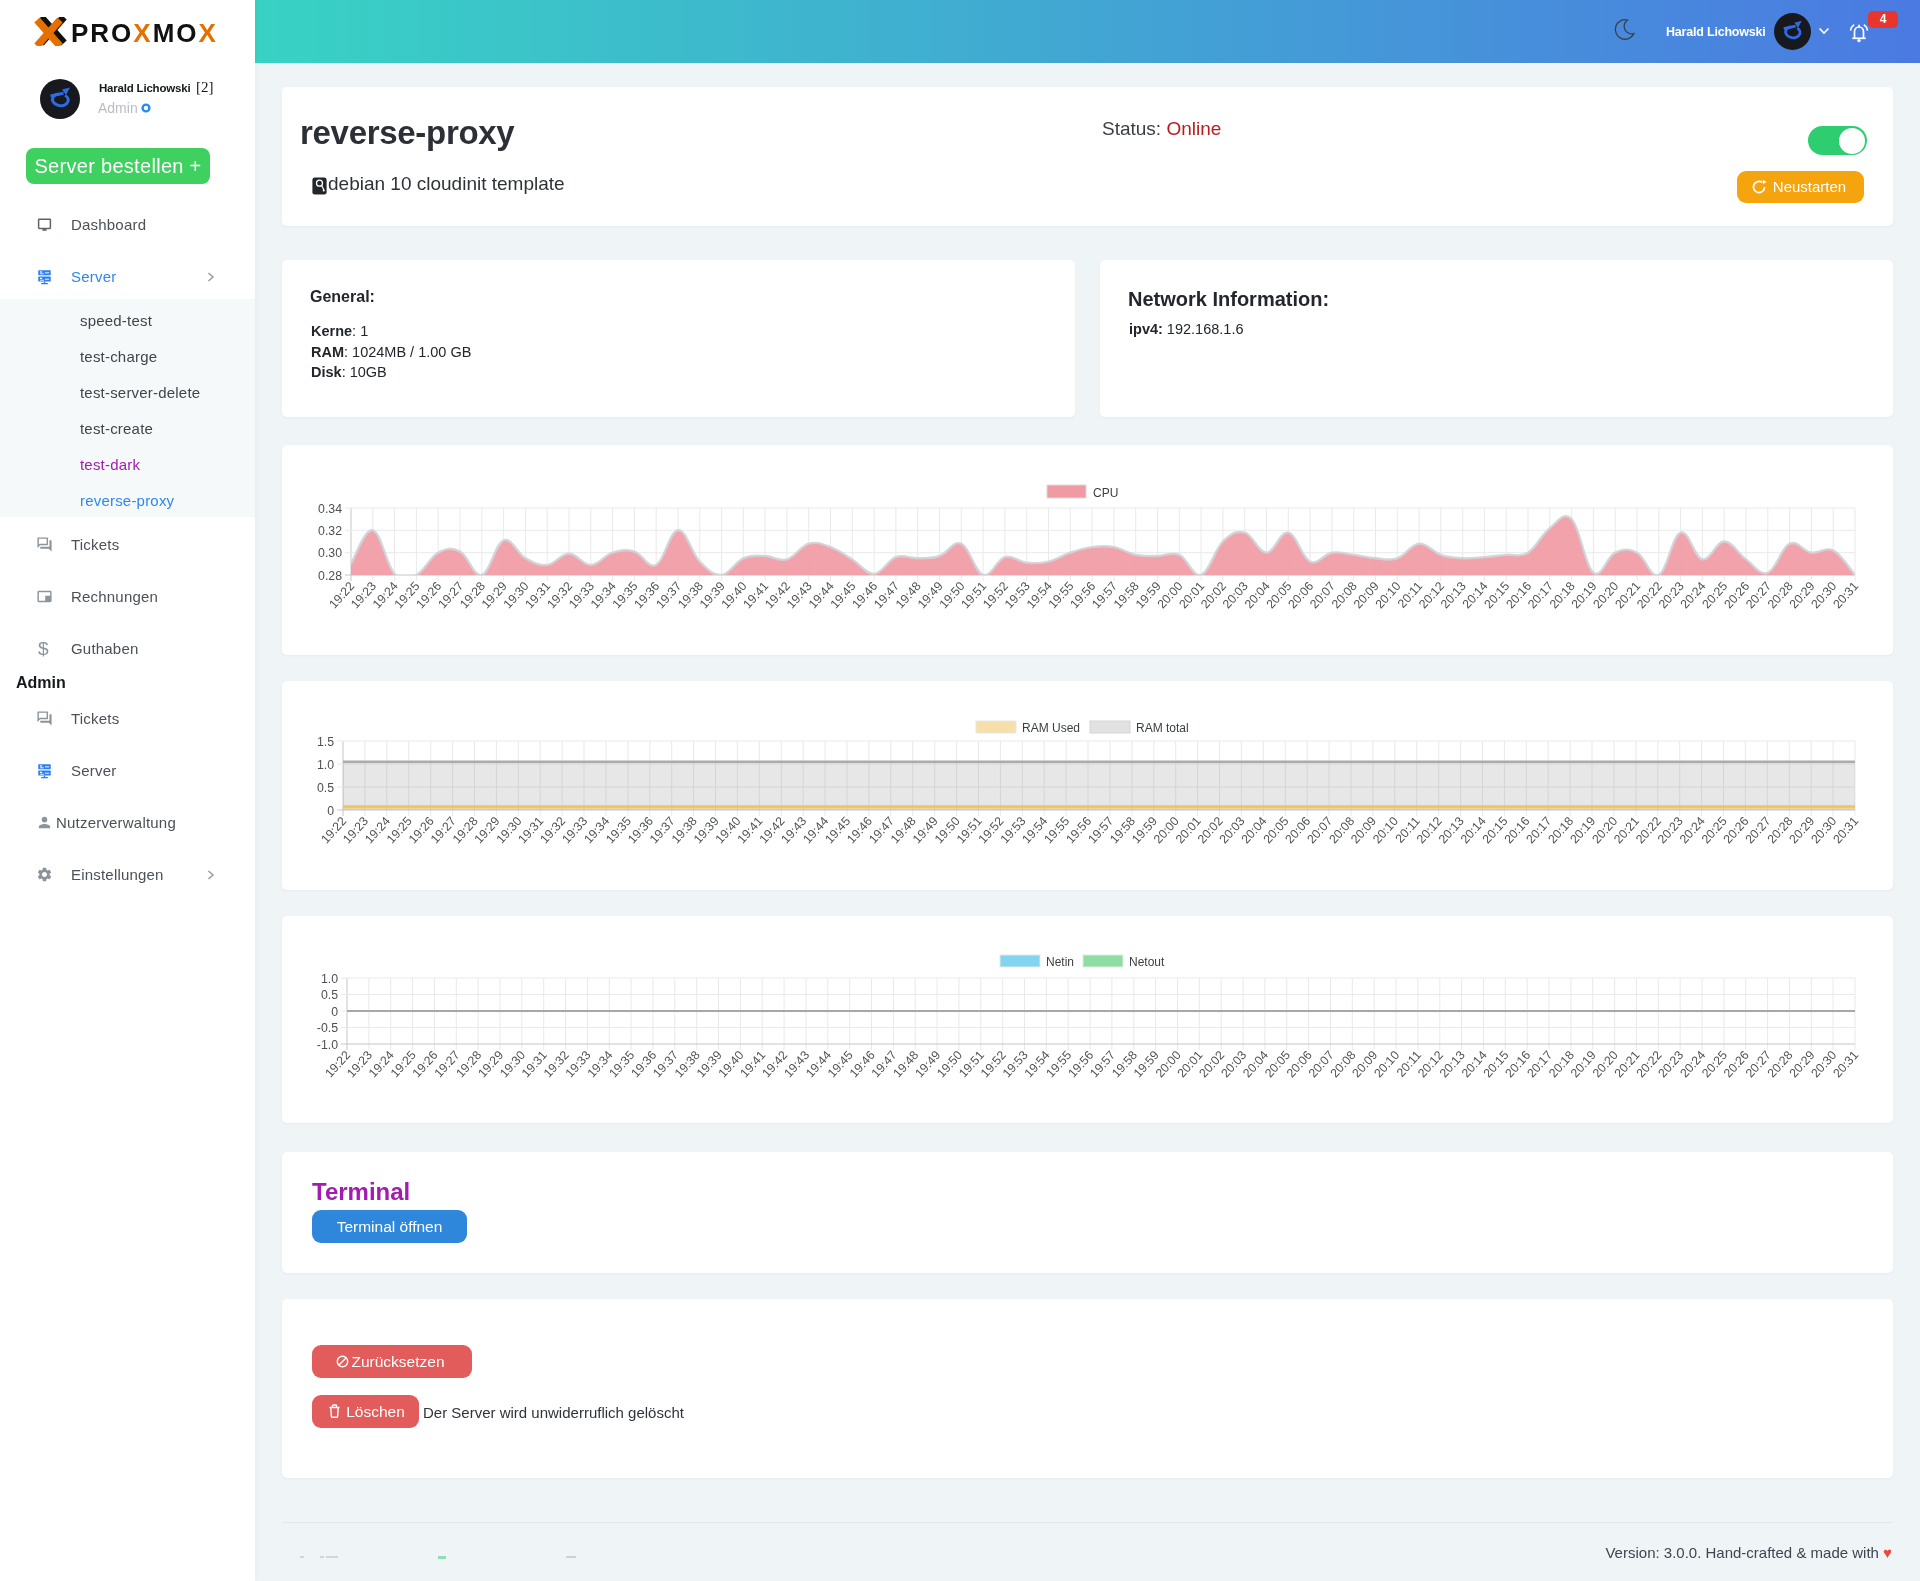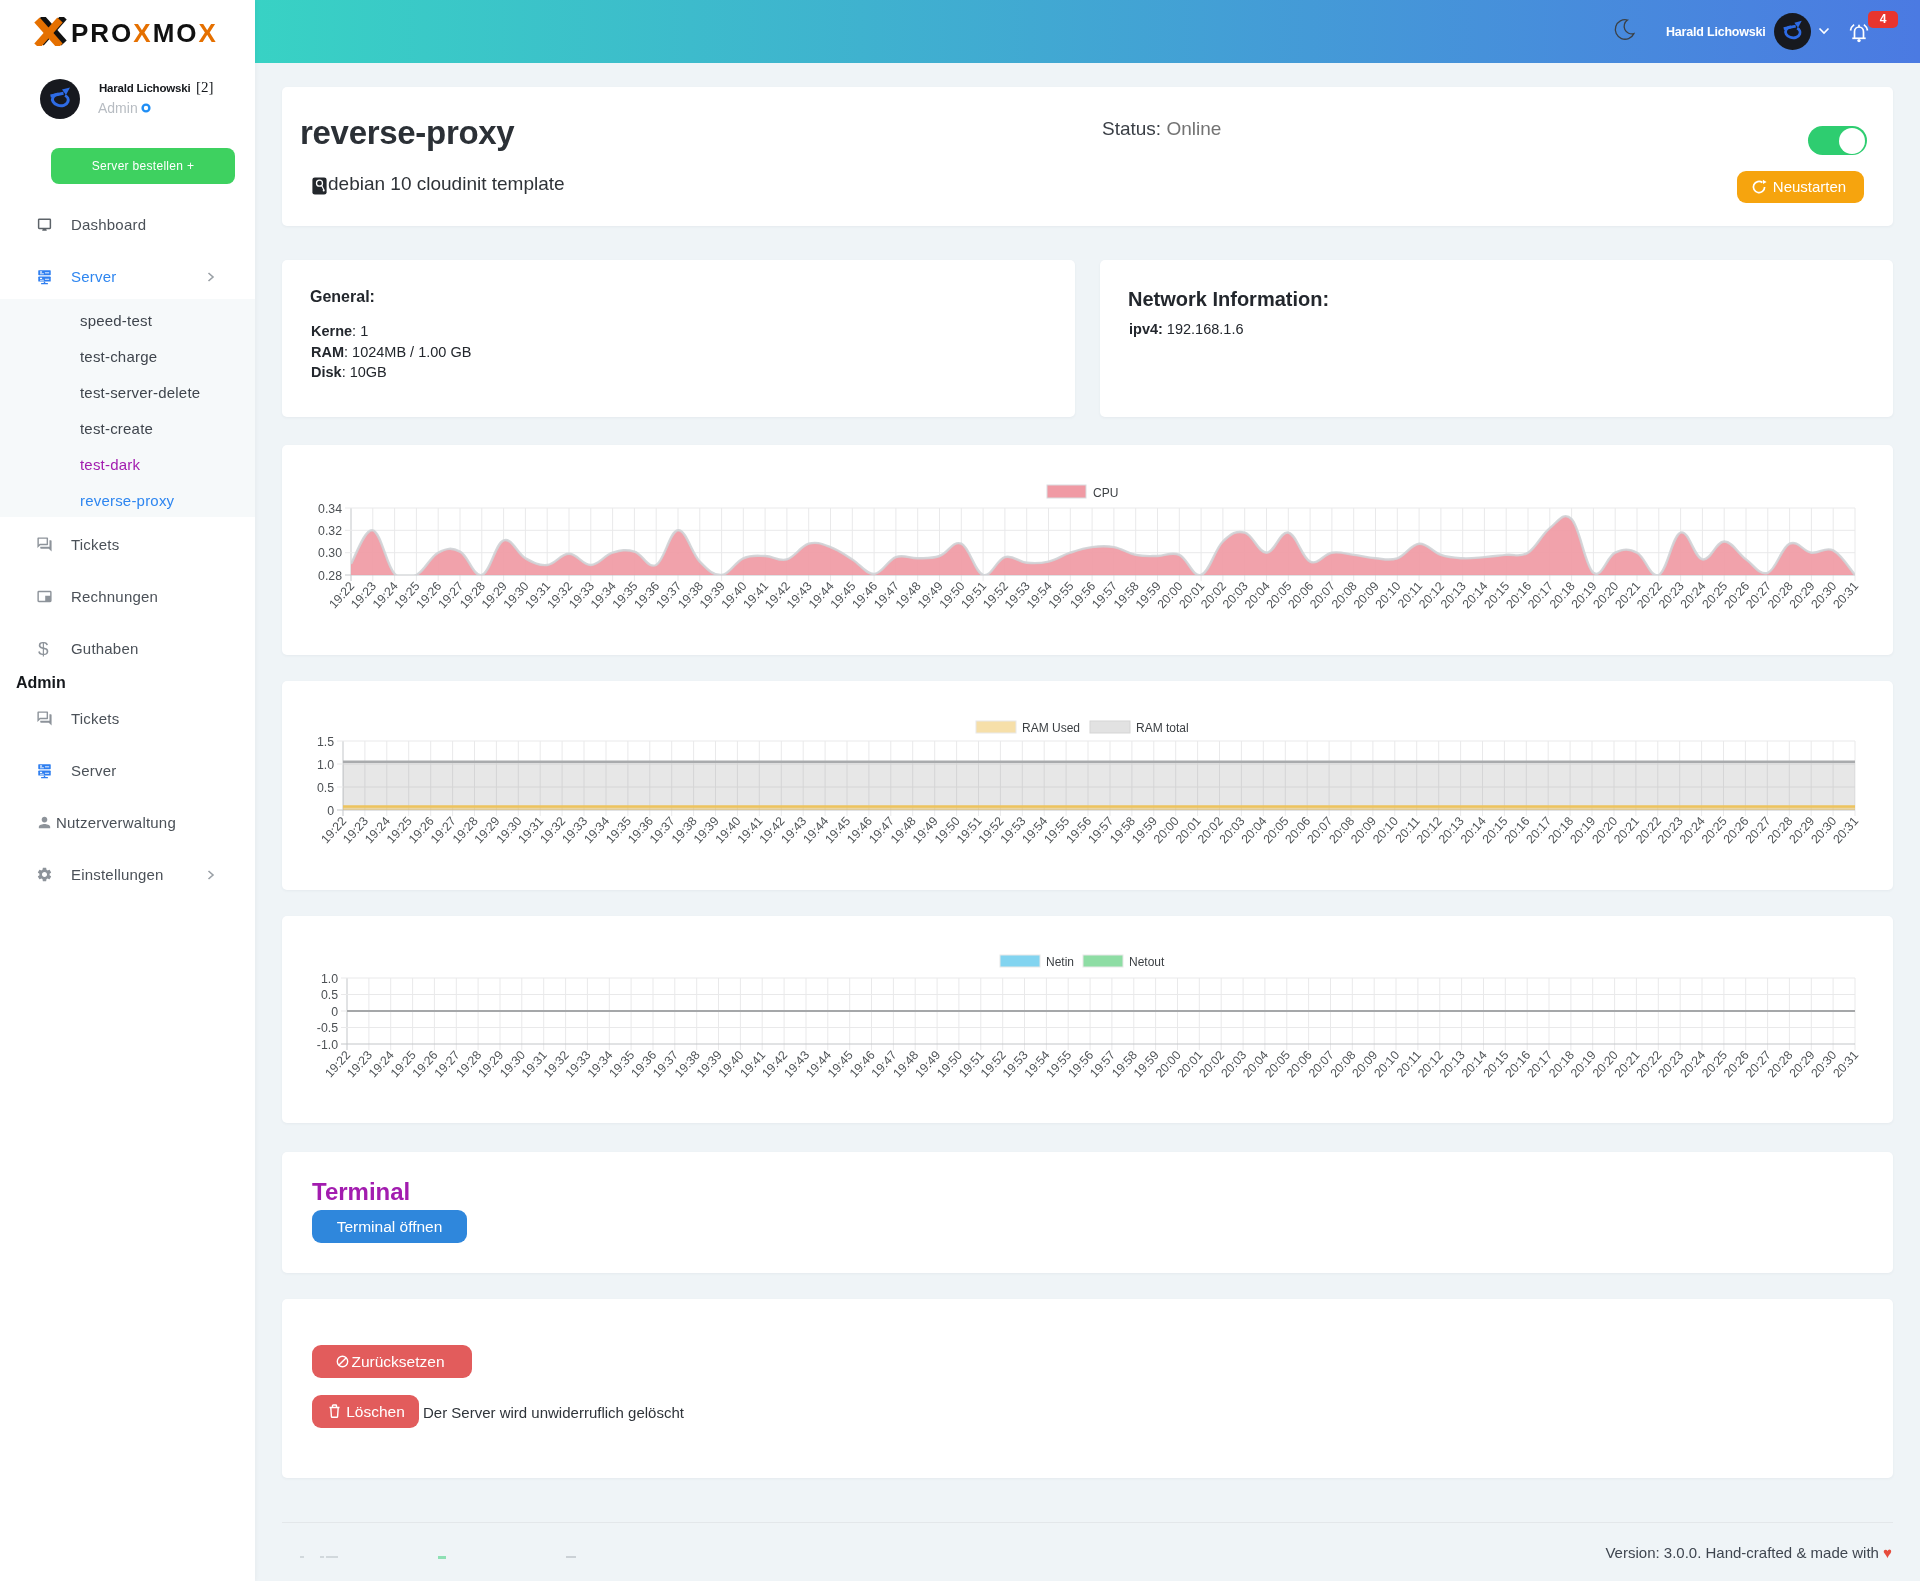--- a/index.html
+++ b/index.html
@@ -58,21 +58,21 @@
         <path d="M25 16.5c2.6 1.2 3.8 3.9 2.9 6.3-1.2 3.3-5.9 4.9-10.3 3.4-4.2-1.4-6.2-5-4.6-8 1-1.8 3.1-2.9 5.5-3.1" fill="none" stroke="#2e6be5" stroke-width="3"></path>
         <path d="M10.5 17 L23.5 14.2" stroke="#2e6be5" stroke-width="3"></path>
         <path d="M22 10.5 L30 8.4 L26 16 Z" fill="#2e6be5"></path>
       </svg></div>
     <div class="abs" style="left:99px;top:82px;font-size:11.5px;font-weight:bold;color:#15181c;letter-spacing:-0.2px">Harald Lichowski</div>
     <div class="abs" style="left:196px;top:79px;font-size:15px;color:#15181c;font-family:'Liberation Serif',serif">[2]</div>
     <div class="abs" style="left:98px;top:100px;font-size:14px;color:#b7bcc2">Admin</div>
     <svg class="abs" style="left:141px;top:103px" width="10" height="10" viewBox="0 0 10 10">
       <circle cx="5" cy="5" r="3.4" fill="none" stroke="#1f8ef5" stroke-width="2.4"></circle>
     </svg>
-    <div class="abs" style="left:51px;top:148px;width:184px;height:36px;background:#3ed160;border-radius:8px;color:#fff;font-size:12px;text-align:center;line-height:36px;letter-spacing:.3px">Server bestellen +</div>
+    <div class="abs" style="left:26px;top:148px;width:184px;height:36px;background:#3ed160;border-radius:8px;color:#fff;font-size:20px;text-align:center;line-height:36px;letter-spacing:.3px">Server bestellen +</div>
     <div style="left:36px;top:216px" class="abs">
       <svg viewBox="0 0 24 24" class="mi">
         <path fill="none" stroke="#5d6369" stroke-width="2.1" d="M4.5 4.5h15c.4 0 .8.35.8.8v11.4c0 .45-.4.8-.8.8h-15c-.4 0-.8-.35-.8-.8V5.3c0-.45.4-.8.8-.8z"></path>
         <path fill="#5d6369" d="M9.5 18.5l5 0 .8 2.2H8.7z"></path>
       </svg>
     </div>
     <div class="mlabel" style="left:71px;top:216px">Dashboard</div>
     <div style="left:36px;top:268px" class="abs">
       <svg viewBox="0 0 24 24" class="mi">
         <g fill="#2e7ef0">
@@ -161,21 +161,21 @@
   </div>
 <div class="card" style="left:282px;top:87px;width:1611px;height:139px">
     <div class="abs" style="left:18px;top:27px;font-size:33px;font-weight:bold;color:#2b3036;letter-spacing:-0.3px">reverse-proxy</div>
     <svg class="abs" style="left:30px;top:90px" width="15" height="18" viewBox="0 0 15 18">
       <rect x="0.4" y="0.4" width="14.2" height="17.2" rx="2.4" fill="#23272c"></rect>
       <circle cx="7.5" cy="6.2" r="3" fill="none" stroke="#fff" stroke-width="1.3"></circle>
       <path d="M9.7 8.4l2.2 4.6" stroke="#fff" stroke-width="1.2"></path>
       <circle cx="11.7" cy="13.6" r="1" fill="#fff"></circle>
     </svg>
     <div class="abs" style="left:46px;top:86px;font-size:19px;color:#2f3338">debian 10 cloudinit template</div>
-    <div class="abs" style="left:820px;top:31px;font-size:19px;color:#3a3f46">Status: <span style="color:#737373">Online</span></div>
+    <div class="abs" style="left:820px;top:31px;font-size:19px;color:#3a3f46">Status: <span style="color:#b91c1c">Online</span></div>
     <div class="abs" style="left:1526px;top:39px;width:59px;height:29px;background:#2ecd70;border-radius:15px"></div>
     <div class="abs" style="left:1557px;top:40.5px;width:26px;height:26px;background:#fff;border-radius:50%"></div>
     <div class="btn" style="left:1455px;top:84px;width:127px;height:32px;background:#f6a40e;font-size:15px;line-height:32px"><svg style="position:absolute;left:14px;top:8px" width="16" height="16" viewBox="0 0 16 16">
         <path d="M13.6 8a5.6 5.6 0 1 1-2.2-4.45" fill="none" stroke="#fff" stroke-width="1.7"></path>
         <path d="M11.9 0.8 L12 5 L15.6 3.1 Z" fill="#fff"></path>
       </svg><span style="margin-left:18px">Neustarten</span></div>
   </div>
 <div class="card" style="left:282px;top:260px;width:793px;height:157px">
     <div class="abs" style="left:28px;top:28px;font-size:16px;font-weight:600;color:#23272d">General:</div>
     <div class="abs" style="left:29px;top:61px;font-size:14.5px;color:#23272d;line-height:20.5px"><b>Kerne</b>: 1<br><b>RAM</b>: 1024MB / 1.00 GB<br><b>Disk</b>: 10GB</div>

